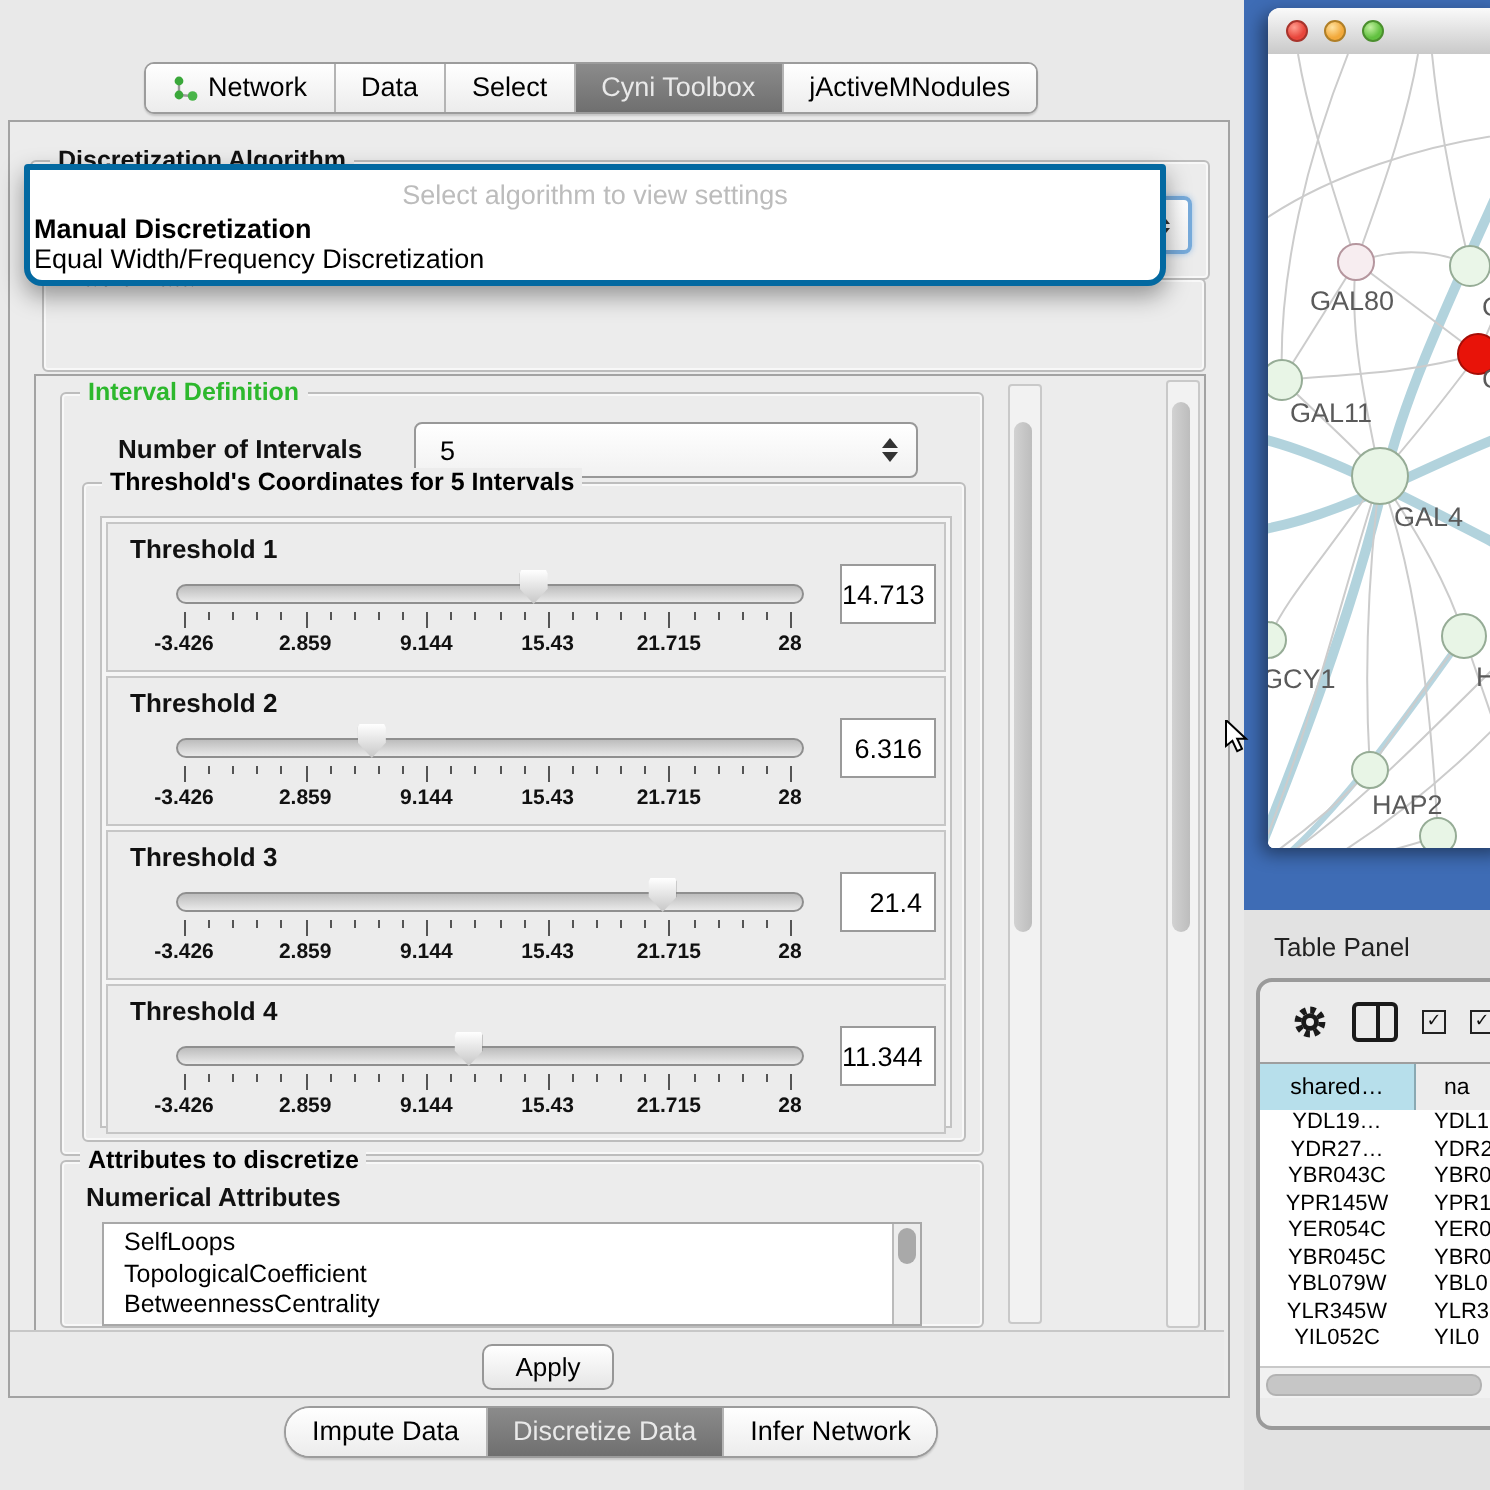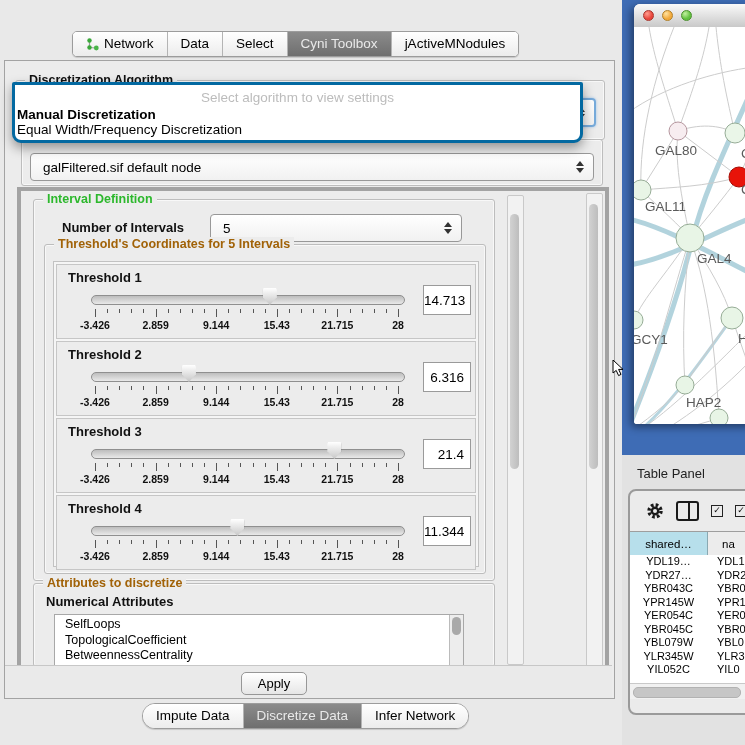--- a/index.html
+++ b/index.html
@@ -24,41 +24,41 @@
   .top-tabbar{left:72px;top:31px;}
   .bottom-tabbar{left:142px;top:703px;border-radius:13px;}
 
   .main-panel{position:absolute;left:4px;top:60px;width:609px;height:637px;
               border:1px solid #a3a3a3;background:#ececec;}
 
   .group{position:absolute;border:1px solid #bdbdbd;border-radius:3px;box-shadow:inset 0 0 0 1px #f8f8f8;}
   .group>.legend{position:absolute;top:-8px;left:9px;background:#ececec;padding:0 4px;
                  font-size:12.5px;font-weight:bold;color:#111;line-height:14px;}
   .legend.green{color:#2db82d;font-weight:bold;}
-  .legend.blue{color:#a16207;font-weight:bold;}
+  .legend.blue{color:#000000;font-weight:bold;}
 
   .combo{position:absolute;border:1px solid #989898;border-radius:4px;
          background:linear-gradient(#ffffff,#f1f1f1);box-shadow:inset 0 1px 0 #fff;}
   .combo .val{position:absolute;left:12px;top:0;bottom:0;display:flex;align-items:center;font-size:13.5px;color:#000;}
   .spinner{position:absolute;right:9px;top:50%;transform:translateY(-50%);width:8px;height:12px;}
   .spinner:before,.spinner:after{content:"";position:absolute;left:0;border-left:4px solid transparent;border-right:4px solid transparent;}
   .spinner:before{top:0;border-bottom:5px solid #333;}
   .spinner:after{bottom:0;border-top:5px solid #333;}
   .focus-ring{border:2px solid #77abdb;box-shadow:0 0 3px #9cc3e8;}
 
   
   .popup{position:absolute;left:12px;top:82px;width:565px;height:55px;background:#fff;
          border:3px solid #0369a1;border-radius:2px 2px 9px 9px;box-shadow:0 5px 12px rgba(0,0,0,.38);z-index:60;}
   .popup .ph{position:absolute;left:0;right:0;top:5px;text-align:center;color:#bcbcbc;font-size:13.5px;}
   .popup .opt{position:absolute;left:2px;font-size:13.5px;color:#000;line-height:15px;white-space:nowrap;}
   .popup .opt.b{font-weight:bold;}
 
   
   .content-area{position:absolute;left:12px;top:126px;width:584px;height:478px;
-                border:4px solid #a3a3a3;background:#ececec;}
+                border:1px solid #a3a3a3;background:#ececec;}
 
   .vscroll{position:absolute;background:#f2f2f2;border:1px solid #c9c9c9;border-radius:2px;}
   .vscroll .thumb{position:absolute;left:2px;width:9px;border-radius:6px;
                   background:linear-gradient(90deg,#d2d2d2,#bdbdbd);}
 
   
   .scrollpane{position:absolute;border:1px solid #c2c2c2;background:#f5f5f5;}
   .th-panel{position:relative;height:73px;margin:2px 2px 0 2px;background:#ececec;border:1px solid #c6c6c6;}
   .th-label{position:absolute;left:11px;top:5px;font-size:13px;font-weight:bold;color:#111;}
   .th-track{position:absolute;left:34px;top:30px;width:312px;height:8px;border-radius:5px;
@@ -149,24 +149,20 @@
 
       <div class="group" style="left:10px;top:19px;width:588px;height:58px;">
         <span class="legend">Discretization Algorithm</span>
         <div class="combo focus-ring" style="left:8px;top:17px;width:568px;height:25px;">
           <span class="spinner"></span>
         </div>
       </div>
 
       <div class="group" style="left:16px;top:78px;width:580px;height:45px;">
         <span class="legend">Table Data</span>
-        <div class="combo" style="left:8px;top:13px;width:562px;height:26px;">
-          <span class="val">galFiltered.sif default node</span>
-          <span class="spinner"></span>
-        </div>
       </div>
 
       <div class="content-area">
 
         <div class="group" style="left:12px;top:8px;width:460px;height:380px;">
           <span class="legend green">Interval Definition</span>
 
           <div style="position:absolute;left:28px;top:20px;font-size:13px;font-weight:bold;color:#111;">Number of Intervals</div>
           <div class="combo" style="left:176px;top:14px;width:250px;height:26px;">
             <span class="val">5</span>

